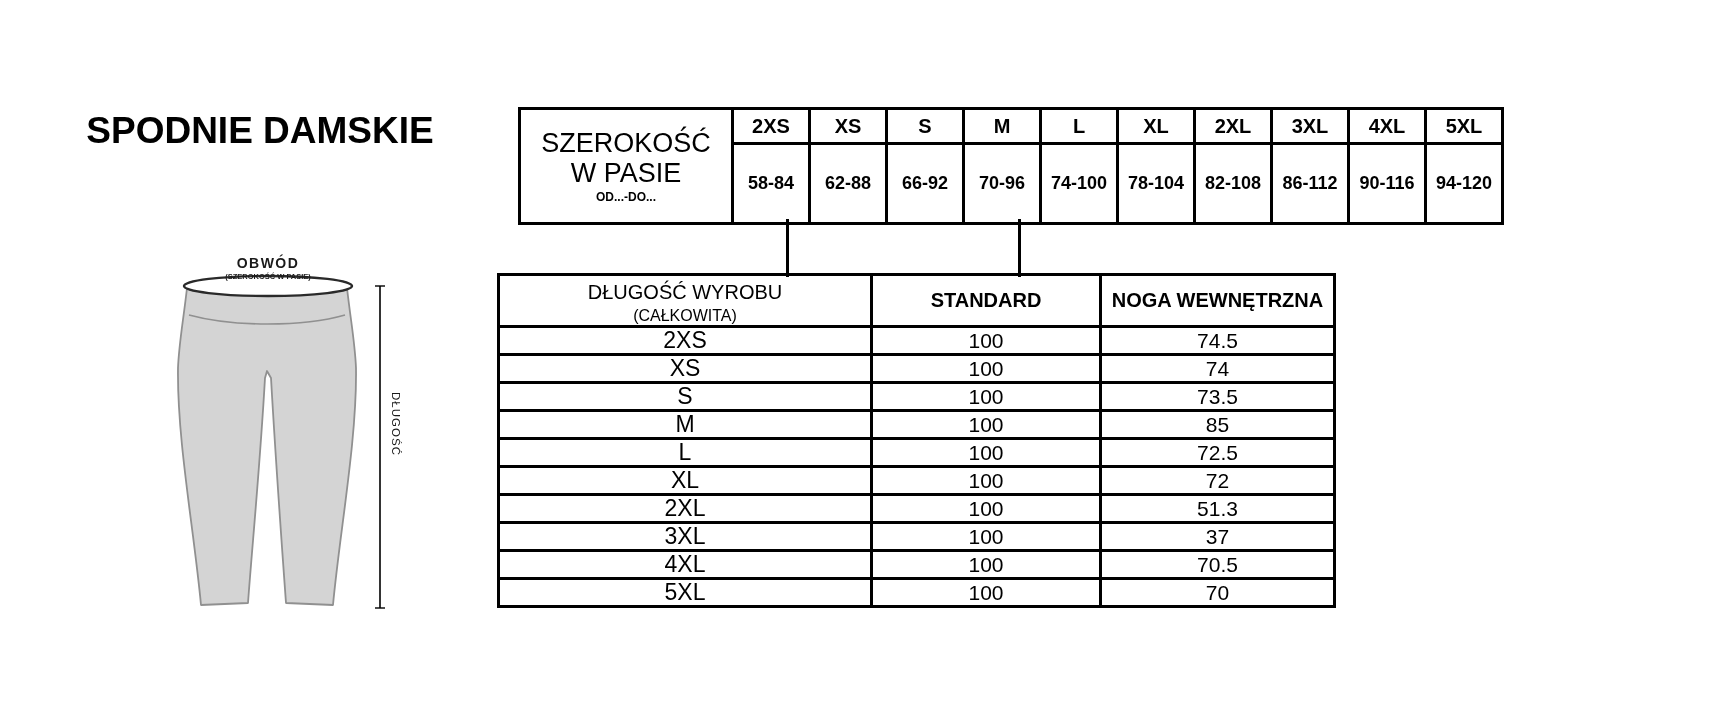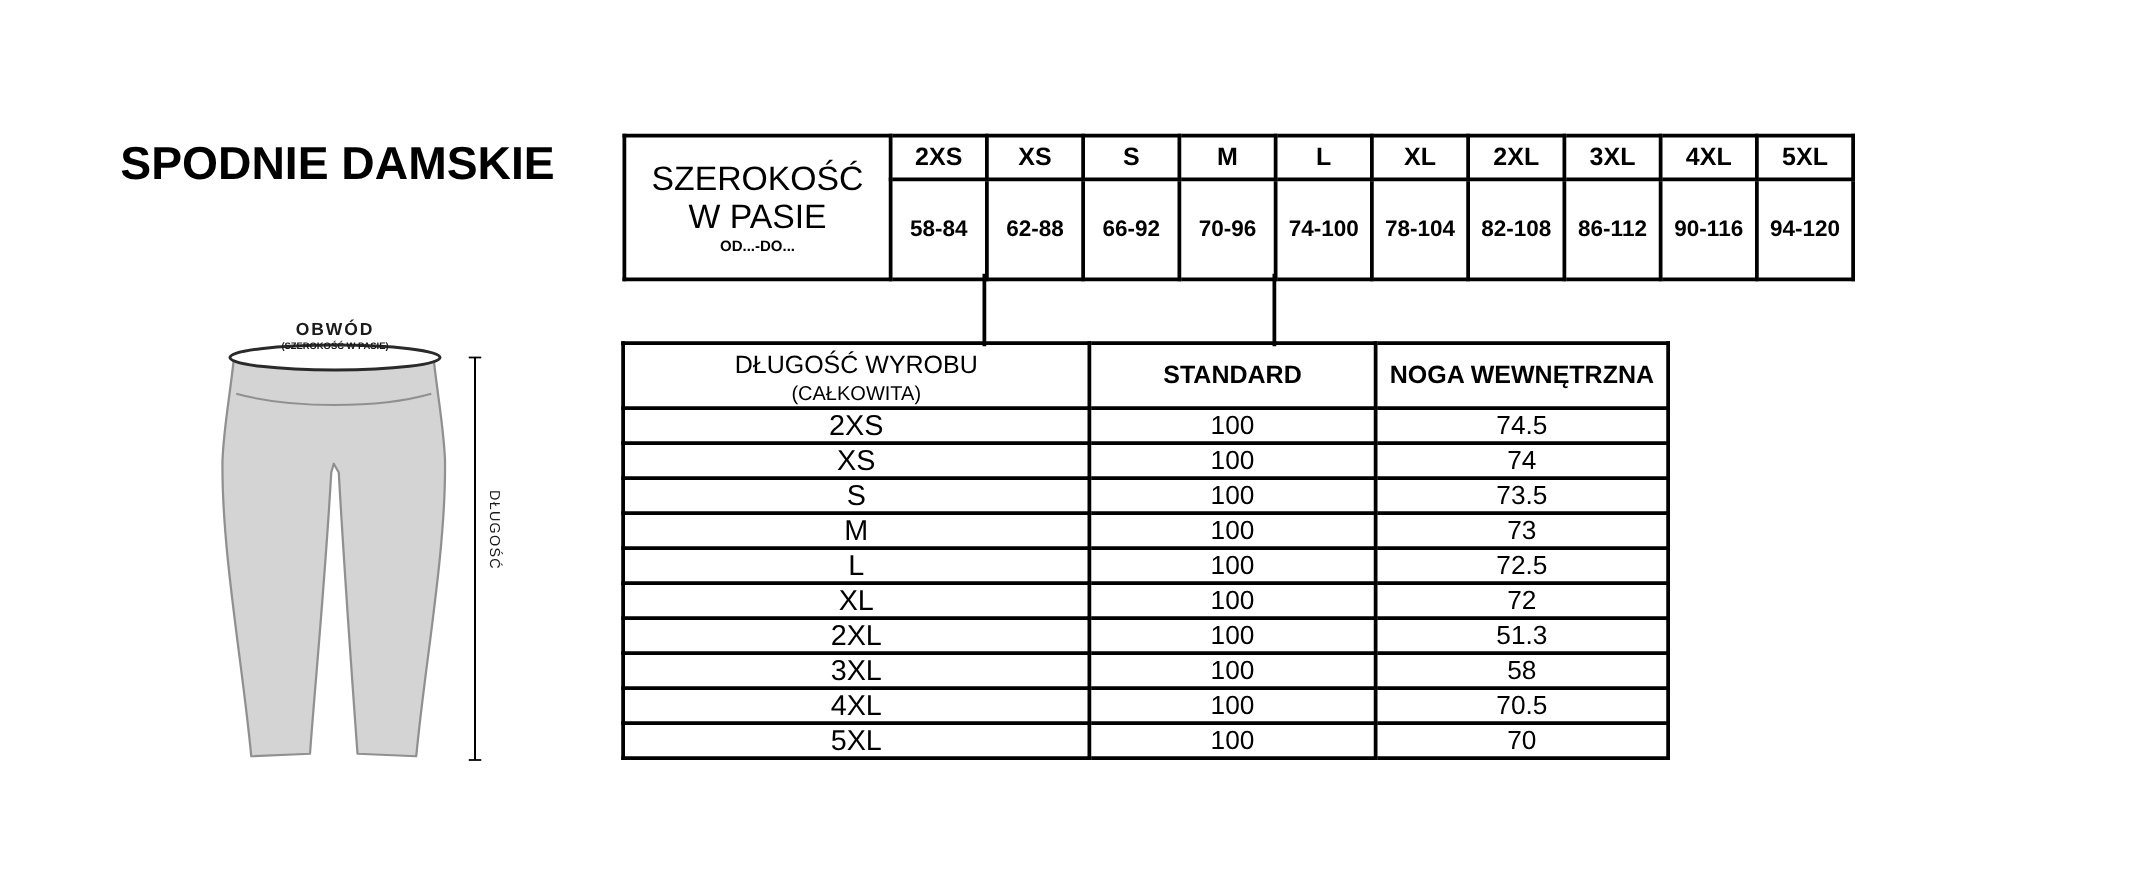--- a/index.html
+++ b/index.html
@@ -1,36 +1,36 @@
 <!DOCTYPE html>
 <html><head>
 <meta charset="utf-8">
 <style>
   * { margin:0; padding:0; box-sizing:border-box; }
   body { background:#fff; font-family:"Liberation Sans", sans-serif; color:#000; }
   .canvas { position:relative; width:1724px; height:716px; background:#ffffff; overflow:hidden; }
 
   
-  .title { position:absolute; left:55px; top:108px; width:430px; text-align:center;
+  .title { position:absolute; left:45px; top:108px; width:430px; text-align:center;
            font-weight:bold; font-size:37px; line-height:46px; letter-spacing:0px; }
 
   
   .pants-wrap { position:absolute; left:148px; top:228px; width:256px; height:392px; }
 
   
   .stub { position:absolute; width:3px; background:#000; }
   .stub-1 { left:786px; top:219px; height:58px; }
   .stub-2 { left:1018px; top:219px; height:58px; }
 
   
   table { border-collapse:collapse; table-layout:fixed; }
   th, td { border:3px solid #000; text-align:center; vertical-align:middle; overflow:hidden; }
 
   
-  .waist-table { position:absolute; left:498px; top:107px; width:986px; }
+  .waist-table { position:absolute; left:518px; top:107px; width:986px; }
   .waist-table .label-cell { width:213px; padding:2px 6px; }
   .waist-label { font-size:27px; font-weight:normal; line-height:30px;
                  width:182px; margin:0 auto; overflow-wrap:anywhere; }
   .waist-sublabel { font-size:12px; margin-top:2px; }
   .waist-table .size-h { height:35px; font-size:20px; font-weight:bold; }
   .waist-table .range-c { height:80px; font-size:18px; font-weight:bold; }
 
   
   .length-table { position:absolute; left:497px; top:273px; width:836px; }
   .length-table col.c1 { width:373px; }
@@ -146,41 +146,41 @@
           <td class="val-c">74</td>
         </tr>
         <tr>
           <td class="size-c">S</td>
           <td class="val-c">100</td>
           <td class="val-c">73.5</td>
         </tr>
         <tr>
           <td class="size-c">M</td>
           <td class="val-c">100</td>
-          <td class="val-c">73</td>
+          <td class="val-c">85</td>
         </tr>
         <tr>
           <td class="size-c">L</td>
           <td class="val-c">100</td>
           <td class="val-c">72.5</td>
         </tr>
         <tr>
           <td class="size-c">XL</td>
           <td class="val-c">100</td>
           <td class="val-c">72</td>
         </tr>
         <tr>
           <td class="size-c">2XL</td>
           <td class="val-c">100</td>
           <td class="val-c">51.3</td>
         </tr>
         <tr>
           <td class="size-c">3XL</td>
           <td class="val-c">100</td>
-          <td class="val-c">58</td>
+          <td class="val-c">37</td>
         </tr>
         <tr>
           <td class="size-c">4XL</td>
           <td class="val-c">100</td>
           <td class="val-c">70.5</td>
         </tr>
         <tr>
           <td class="size-c">5XL</td>
           <td class="val-c">100</td>
           <td class="val-c">70</td>

